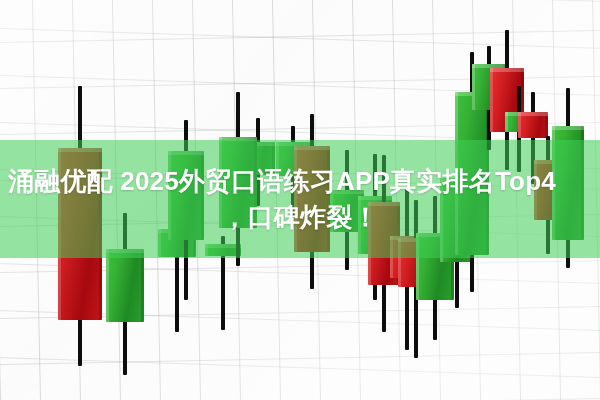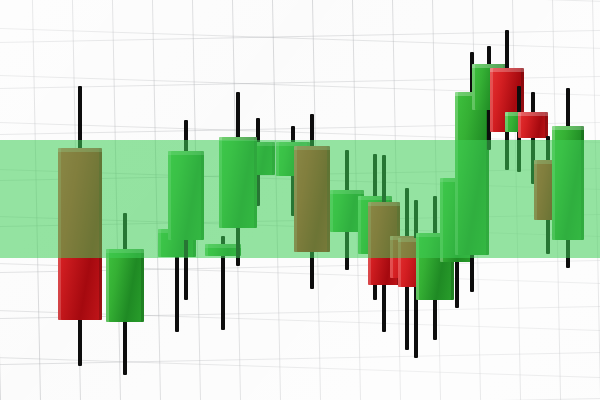--- a/index.html
+++ b/index.html
@@ -184,14 +184,16 @@
         <div class="body down" style="top: 24px; height: 60px;"></div>
       </div>
       <div class="candle" style="left: 552px; width: 32px; top: 88px; height: 180px;">
         <div class="wick" style="top: 0px; height: 180px;"></div>
         <div class="body up" style="top: 38px; height: 114px;"></div>
       </div>
     </div>
 
   <div class="band" id="band" style="top: 140px; height: 118px;"></div>
 
+  <div class="headline" id="line1">涌融优配 2025外贸口语练习APP真实排名Top4</div>
+  <div class="headline" id="line2">，口碑炸裂！</div>
 
 </div>
 
 </body></html>

